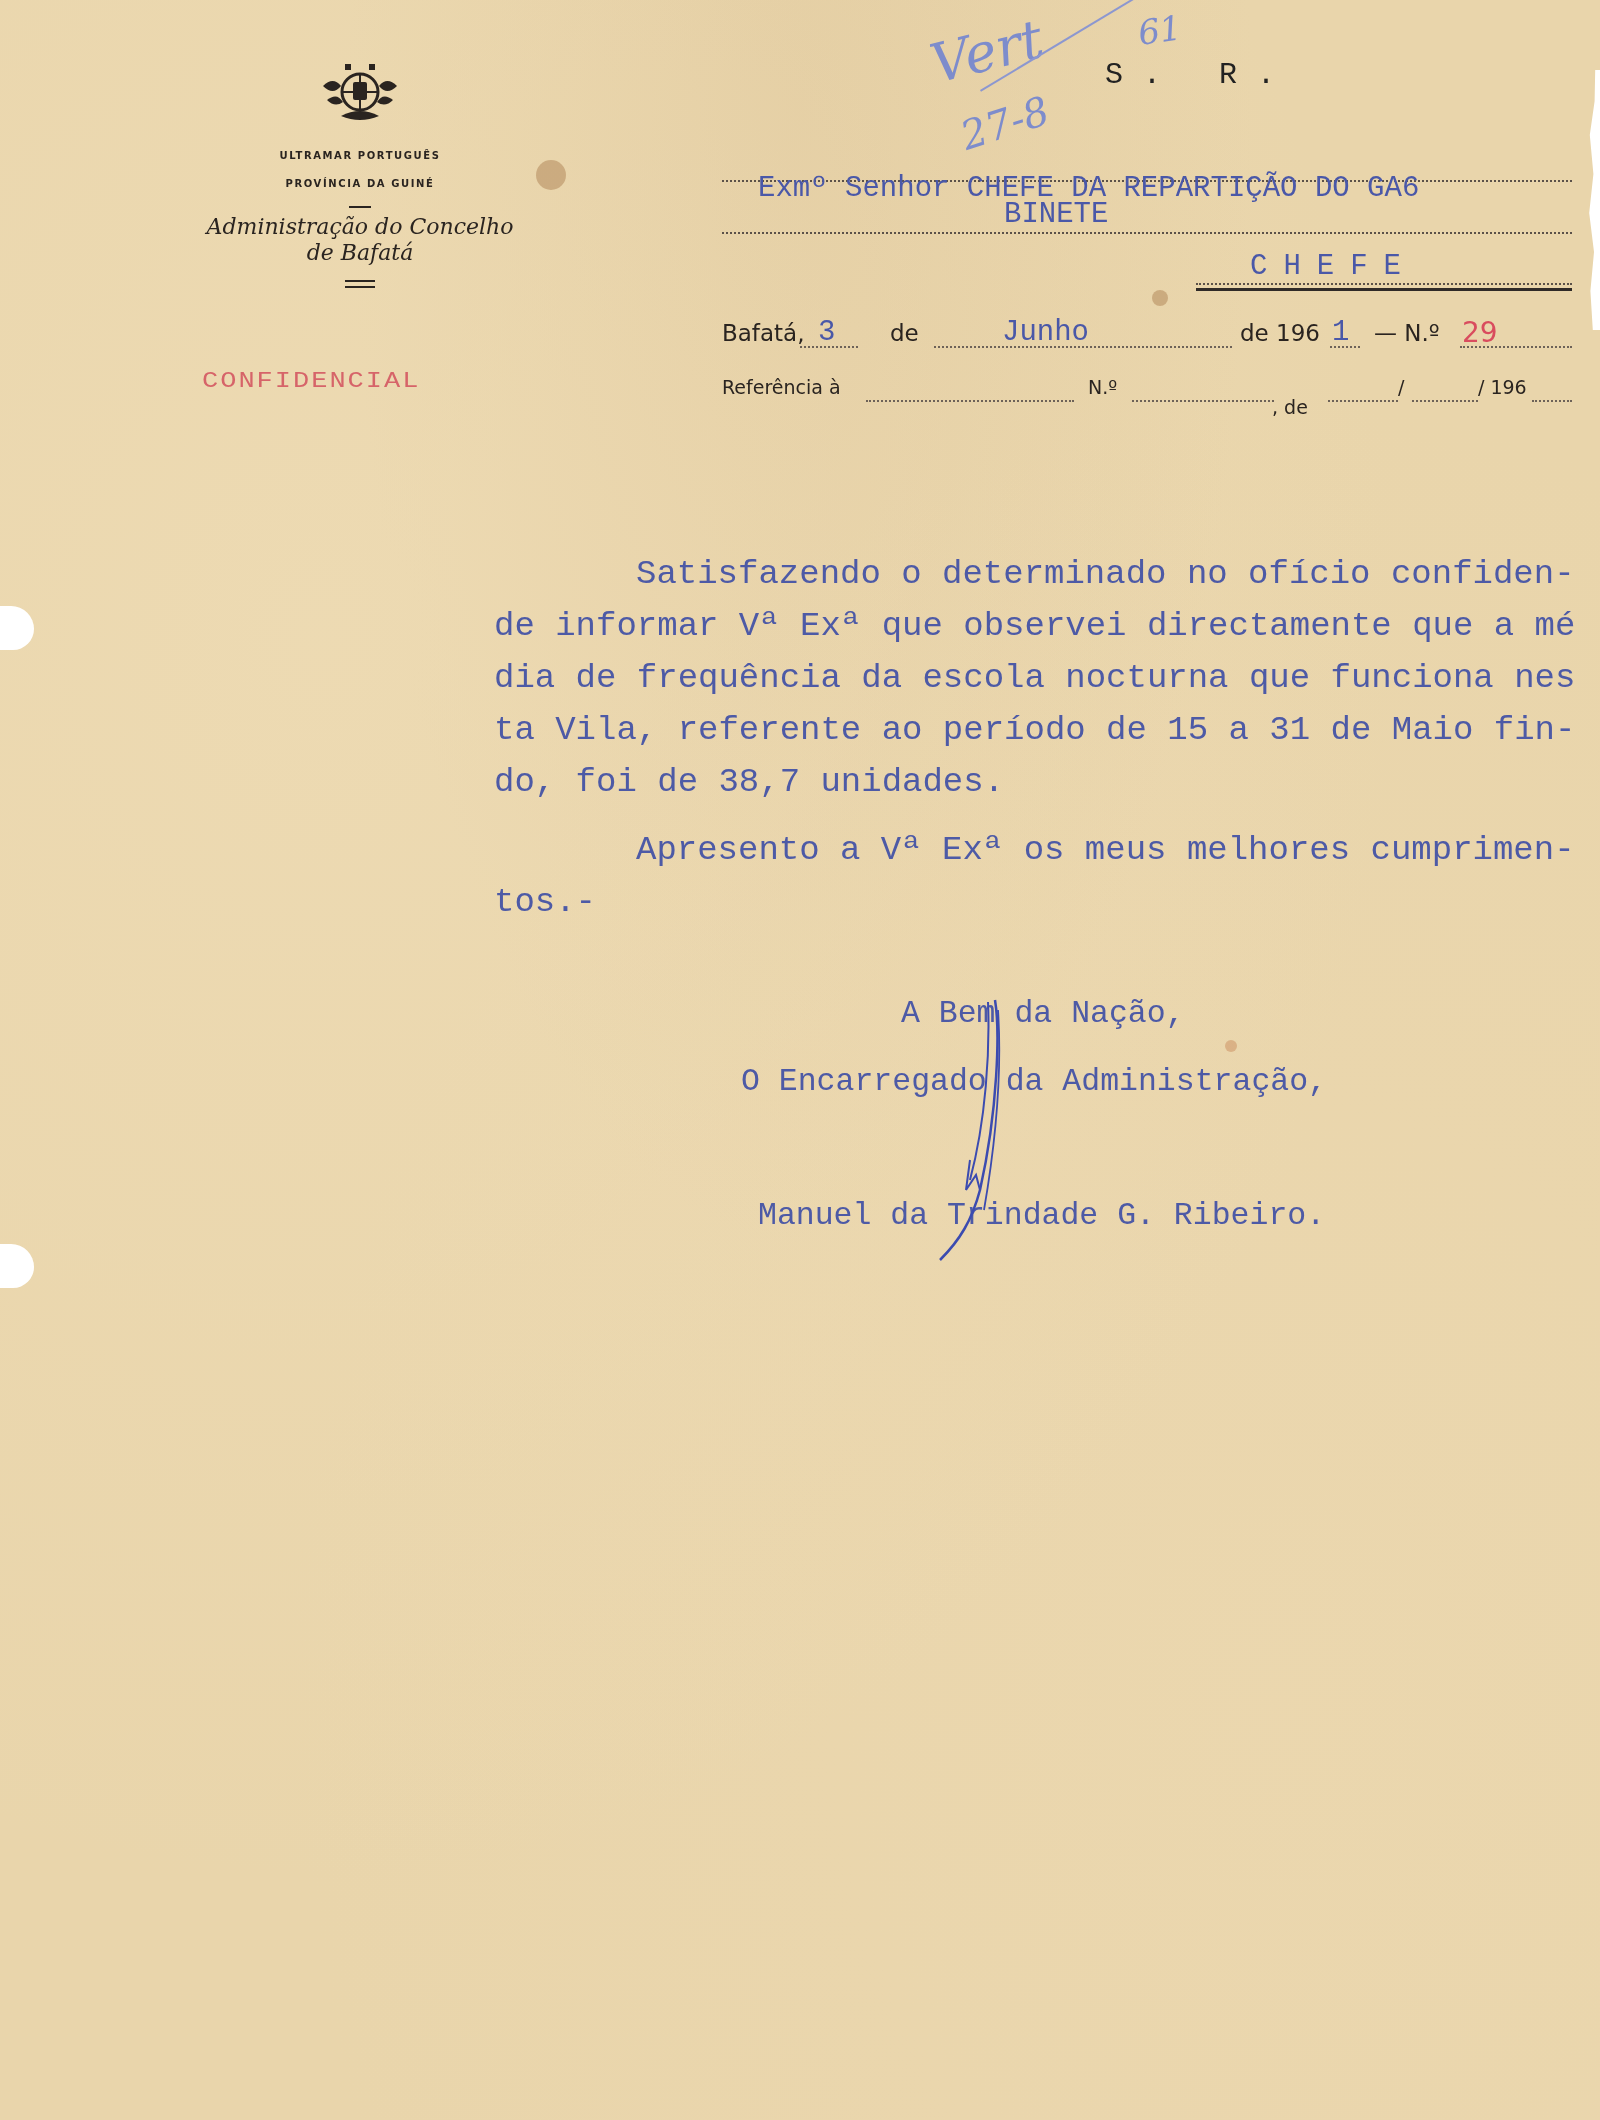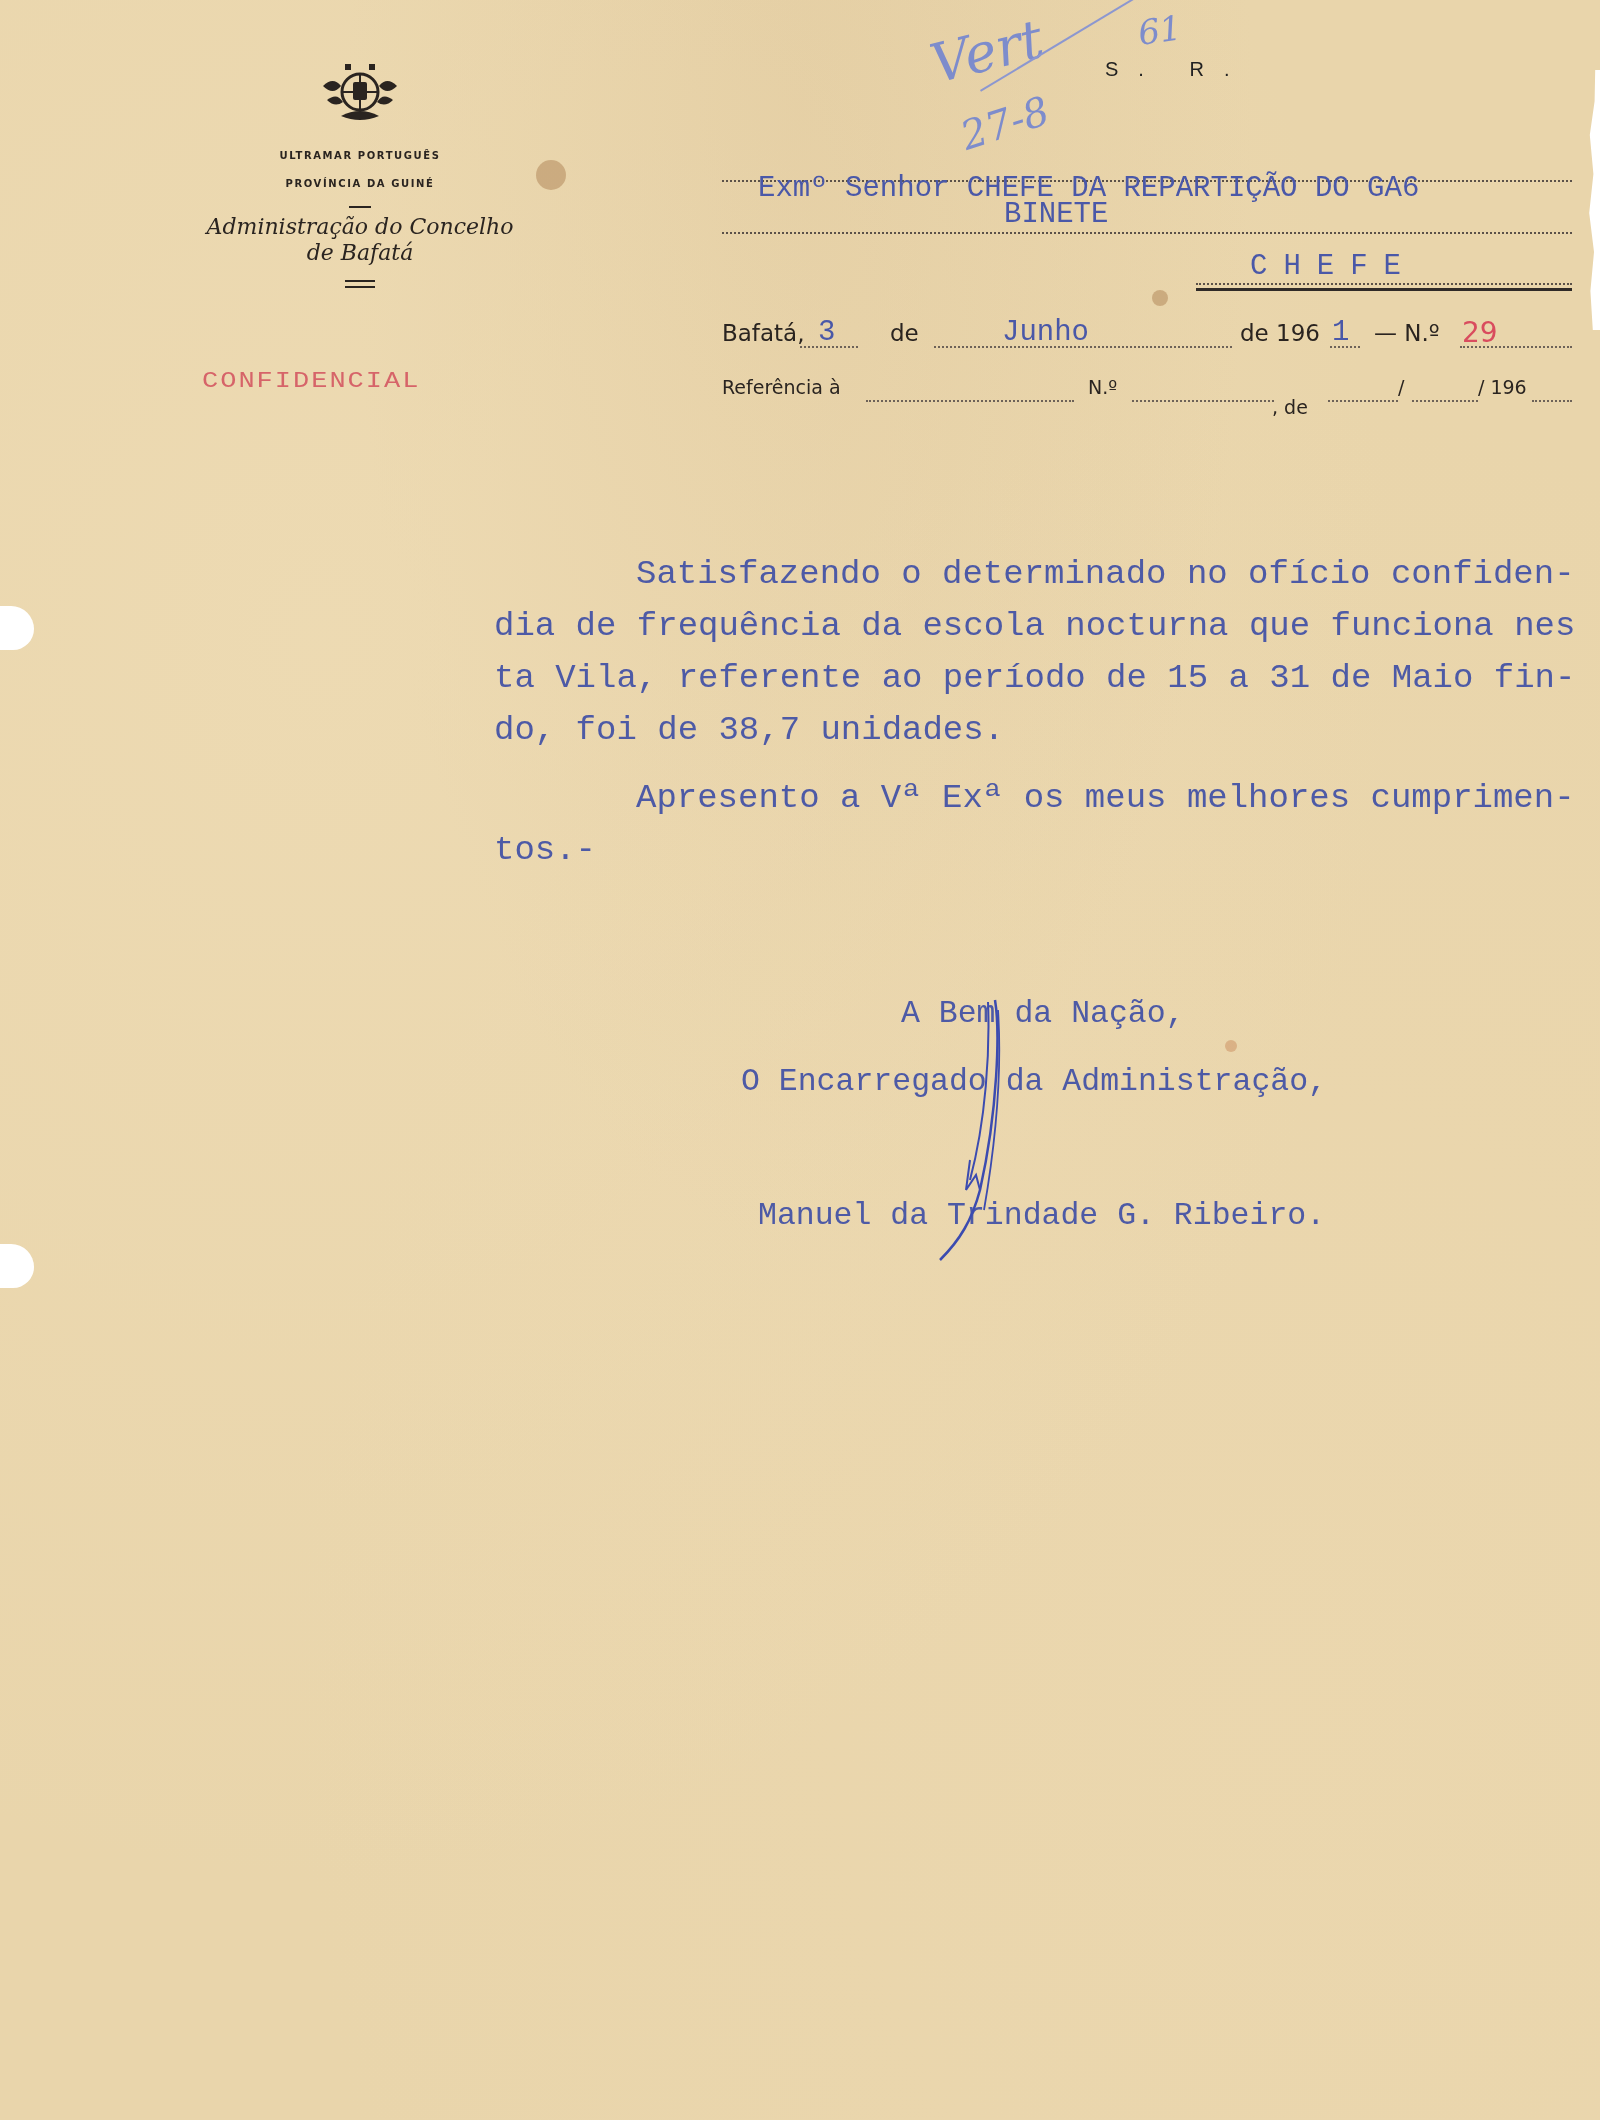--- a/index.html
+++ b/index.html
@@ -78,22 +78,22 @@
       letter-spacing: 2px;
       color: #d24b5a;
       opacity: 0.82;
       transform: scaleY(0.85);
     }
 
     
     .sr {
       position: absolute;
       left: 1105px; top: 58px;
-      font-family: Liberation Sans, sans-serif;
-      font-size: 20px;
+      font-family: Liberation Mono, monospace;
+      font-size: 30px;
       color: #222;
       letter-spacing: 20px;
     }
     .hw {
       position: absolute;
       font-family: "DejaVu Serif", serif;
       font-style: italic;
       color: #7d8ccc;
     }
     .hw-vert { left: 930px; top: 20px; font-size: 54px; transform: rotate(-14deg); }
@@ -290,20 +290,21 @@
   <span class="fl" style="left:550px;top:4px;margin-top:20px;">, de</span>
   <div class="dot-field" style="left:606px;width:70px;height:28px;"></div>
   <span class="fl" style="left:676px;top:4px;">/</span>
   <div class="dot-field" style="left:690px;width:66px;height:28px;"></div>
   <span class="fl" style="left:756px;top:4px;">/ 196</span>
   <div class="dot-field" style="left:810px;width:40px;height:28px;"></div>
 </div>
 
 <div class="body-text">
   <span class="ln" style="padding-left:142px;">Satisfazendo o determinado no ofício confiden-</span>
+  <span class="ln">de informar Vª Exª que observei directamente que a mé</span>
   <span class="ln">dia de frequência da escola nocturna que funciona nes</span>
   <span class="ln">ta Vila, referente ao período de 15 a 31 de Maio fin-</span>
   <span class="ln">do, foi de 38,7 unidades.</span>
   <div class="para-gap"></div>
   <span class="ln" style="padding-left:142px;">Apresento a Vª Exª os meus melhores cumprimen-</span>
   <span class="ln">tos.-</span>
 </div>
 
 <div class="closing cl-1">A Bem da Nação,</div>
 <div class="closing cl-2">O Encarregado da Administração,</div>

